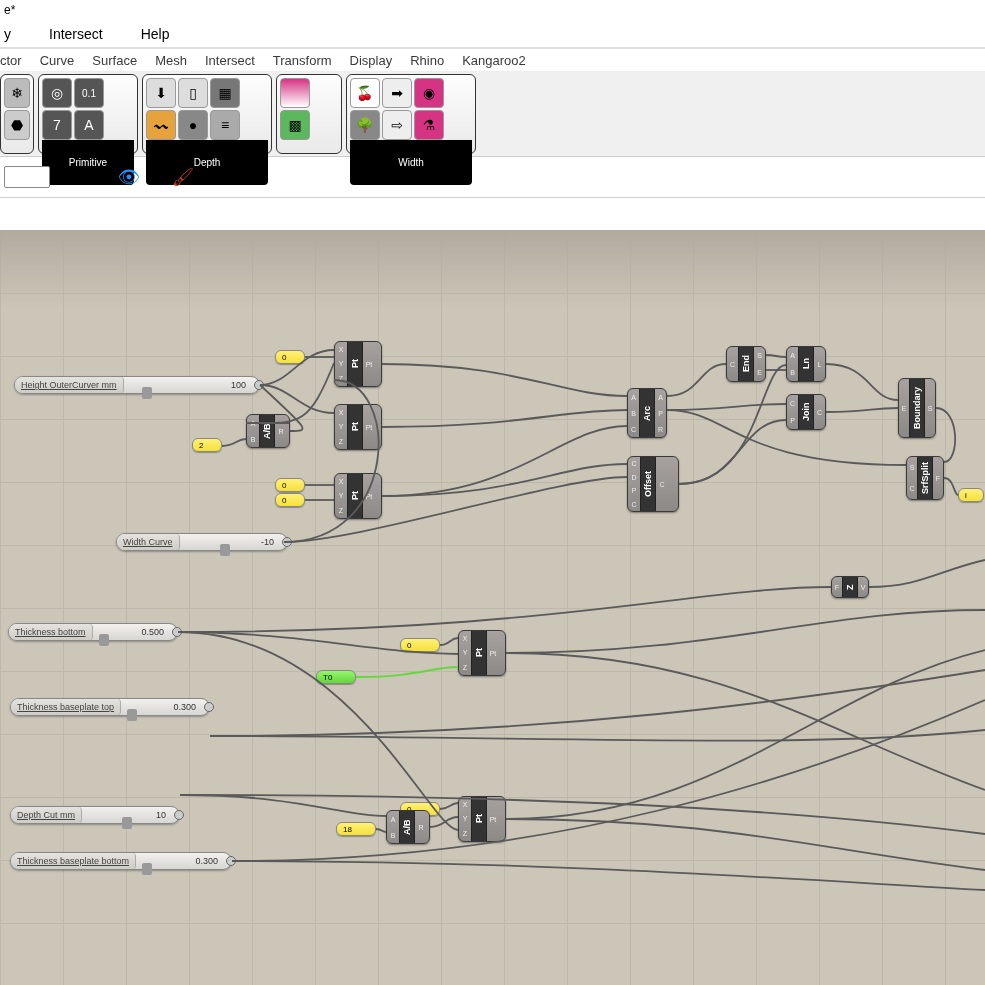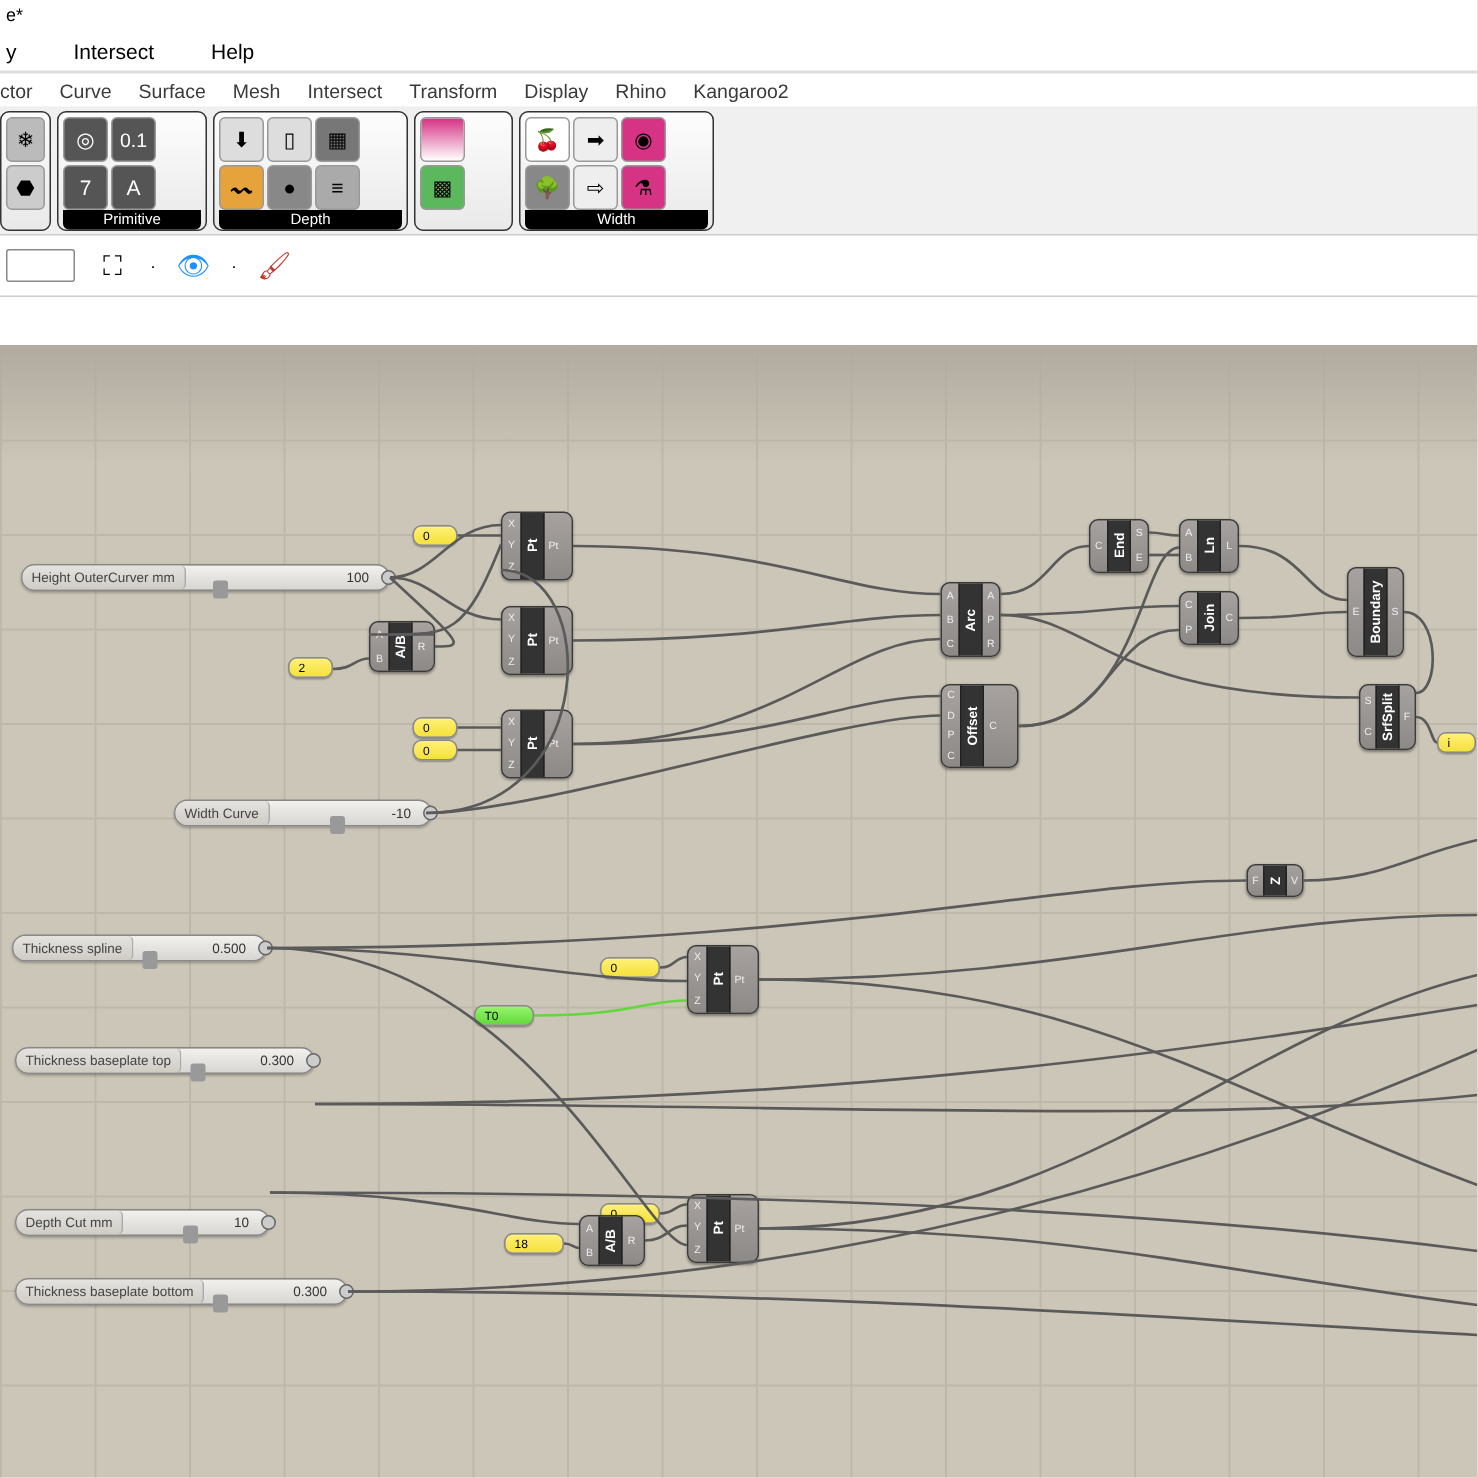--- a/index.html
+++ b/index.html
@@ -29,21 +29,21 @@
   border: 1px solid #333; border-radius: 6px;
   display: flex; flex-direction: column; padding: 3px;
 }
 .ribbon-icons { display: flex; gap: 2px; flex-wrap: wrap; align-content:flex-start; justify-content:flex-start; }
 .ribbon-icon {
   width: 30px; height: 30px; border-radius: 4px; border:1px solid #999;
   display:flex;align-items:center;justify-content:center; font-size:14px;
 }
 .ribbon-label {
   background: #000; color: #fff; text-align:center; font-size:10px;
-  border-radius: 0 0 4px 4px; margin-top:auto; padding:1px 8px;
+  border-radius: 0 0 4px 4px; margin-top:auto; padding:17px 8px;
 }
 .secondary-bar {
   height: 42px; border-top:1px solid #ccc; border-bottom:1px solid #ccc;
   display: flex; align-items:center; gap:12px; padding: 0 4px;
 }
 .secondary-drop { width:46px; height:22px; border:1px solid #888; border-radius:2px; background:#fff; }
 .sec-icon { width:26px; height:26px; display:flex; align-items:center; justify-content:center; font-size:18px; }
 
 .canvas {
   position: absolute; left:0; top: 230px; width:985px; height: 755px;
@@ -82,20 +82,21 @@
   border:1px solid #888; border-radius:9px;
   display:flex; align-items:center;
   font-size:9px; color:#333;
   box-shadow: 0 1px 2px rgba(0,0,0,.3);
 }
 .slider .label {
   background: linear-gradient(#e5e3df,#cfccc6);
   color:#444; padding:0 6px; height:100%;
   border-radius:9px 4px 4px 9px; display:flex; align-items:center;
   border-right:1px solid #aaa;
+  text-decoration:underline;
 }
 .slider .track { flex:1; position:relative; }
 .slider .knob {
   position:absolute; width:10px; height:12px; top:2px;
   background:#999; border-radius:2px;
 }
 .slider .val { padding:0 8px; font-size:9px; }
 .slider .out { width:10px; height:10px; border:1px solid #666; border-radius:50%; background:#ccc; margin-right:-5px; }
 
 .panel {
@@ -137,21 +138,21 @@
 <div class="ribbon">
   <div class="ribbon-group" style="width:34px">
     <div class="ribbon-icons">
       <div class="ribbon-icon" style="background:#bbb">❄</div>
       <div class="ribbon-icon" style="background:#ccc">⬣</div>
     </div>
   </div>
   <div class="ribbon-group" style="width:100px">
     <div class="ribbon-icons">
       <div class="ribbon-icon" style="background:#555;color:#fff">◎</div>
-      <div class="ribbon-icon" style="background:#555;color:#fff;font-size:13px">0.1</div>
+      <div class="ribbon-icon" style="background:#555;color:#fff;font-size:10px">0.1</div>
       <div class="ribbon-icon" style="background:#555;color:#fff">7</div>
       <div class="ribbon-icon" style="background:#555;color:#fff">A</div>
     </div>
     <div class="ribbon-label">Primitive</div>
   </div>
   <div class="ribbon-group" style="width:130px">
     <div class="ribbon-icons">
       <div class="ribbon-icon" style="background:#ddd">⬇</div>
       <div class="ribbon-icon" style="background:#ddd">▯</div>
       <div class="ribbon-icon" style="background:#777">▦</div>
@@ -202,21 +203,21 @@
   </div>
   <div class="slider" style="left:116px; top:303px; width:172px">
     <span class="label">Width Curve</span>
     <div class="track">
         <div class="knob" style="left:40px"></div>
       </div>
     <span class="val">-10</span>
     <div class="out"></div>
   </div>
   <div class="slider" style="left:8px; top:393px; width:170px">
-    <span class="label">Thickness spline</span>
+    <span class="label">Thickness bottom</span>
     <div class="track">
         <div class="knob" style="left:6px"></div>
       </div>
     <span class="val">0.500</span>
     <div class="out"></div>
   </div>
   <div class="slider" style="left:10px; top:468px; width:200px">
     <span class="label">Thickness baseplate top</span>
     <div class="track">
         <div class="knob" style="left:6px"></div>

